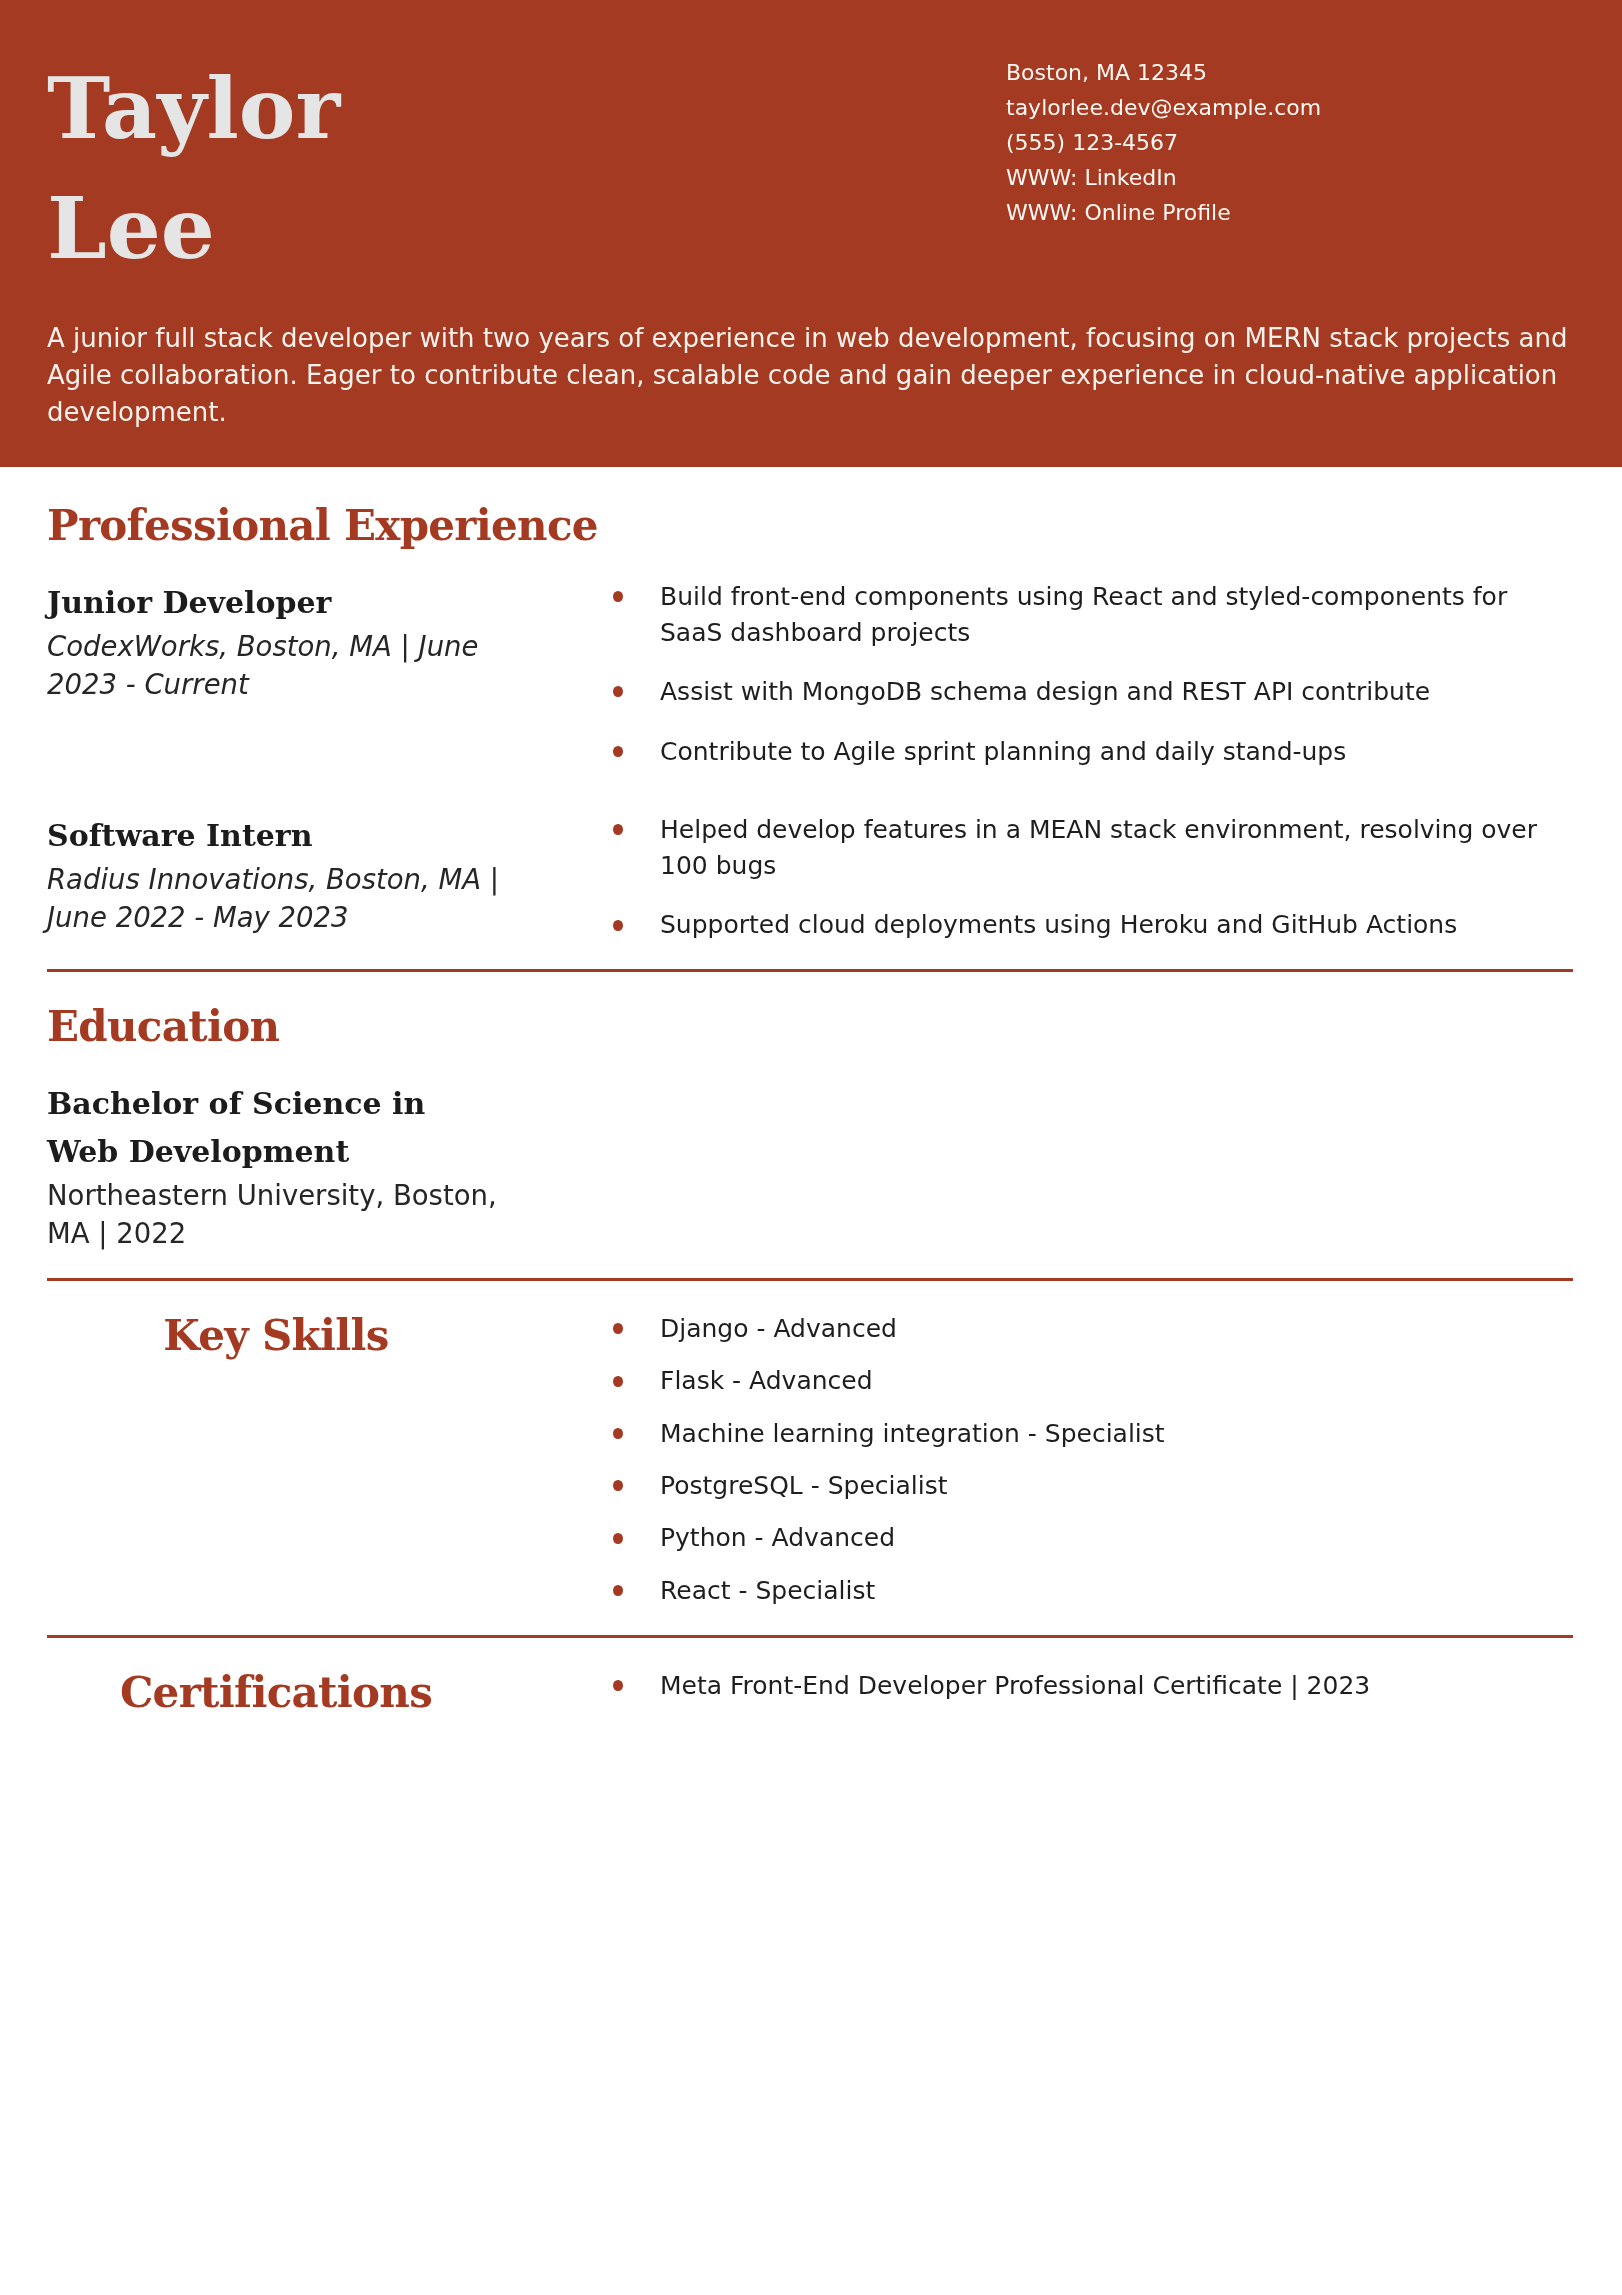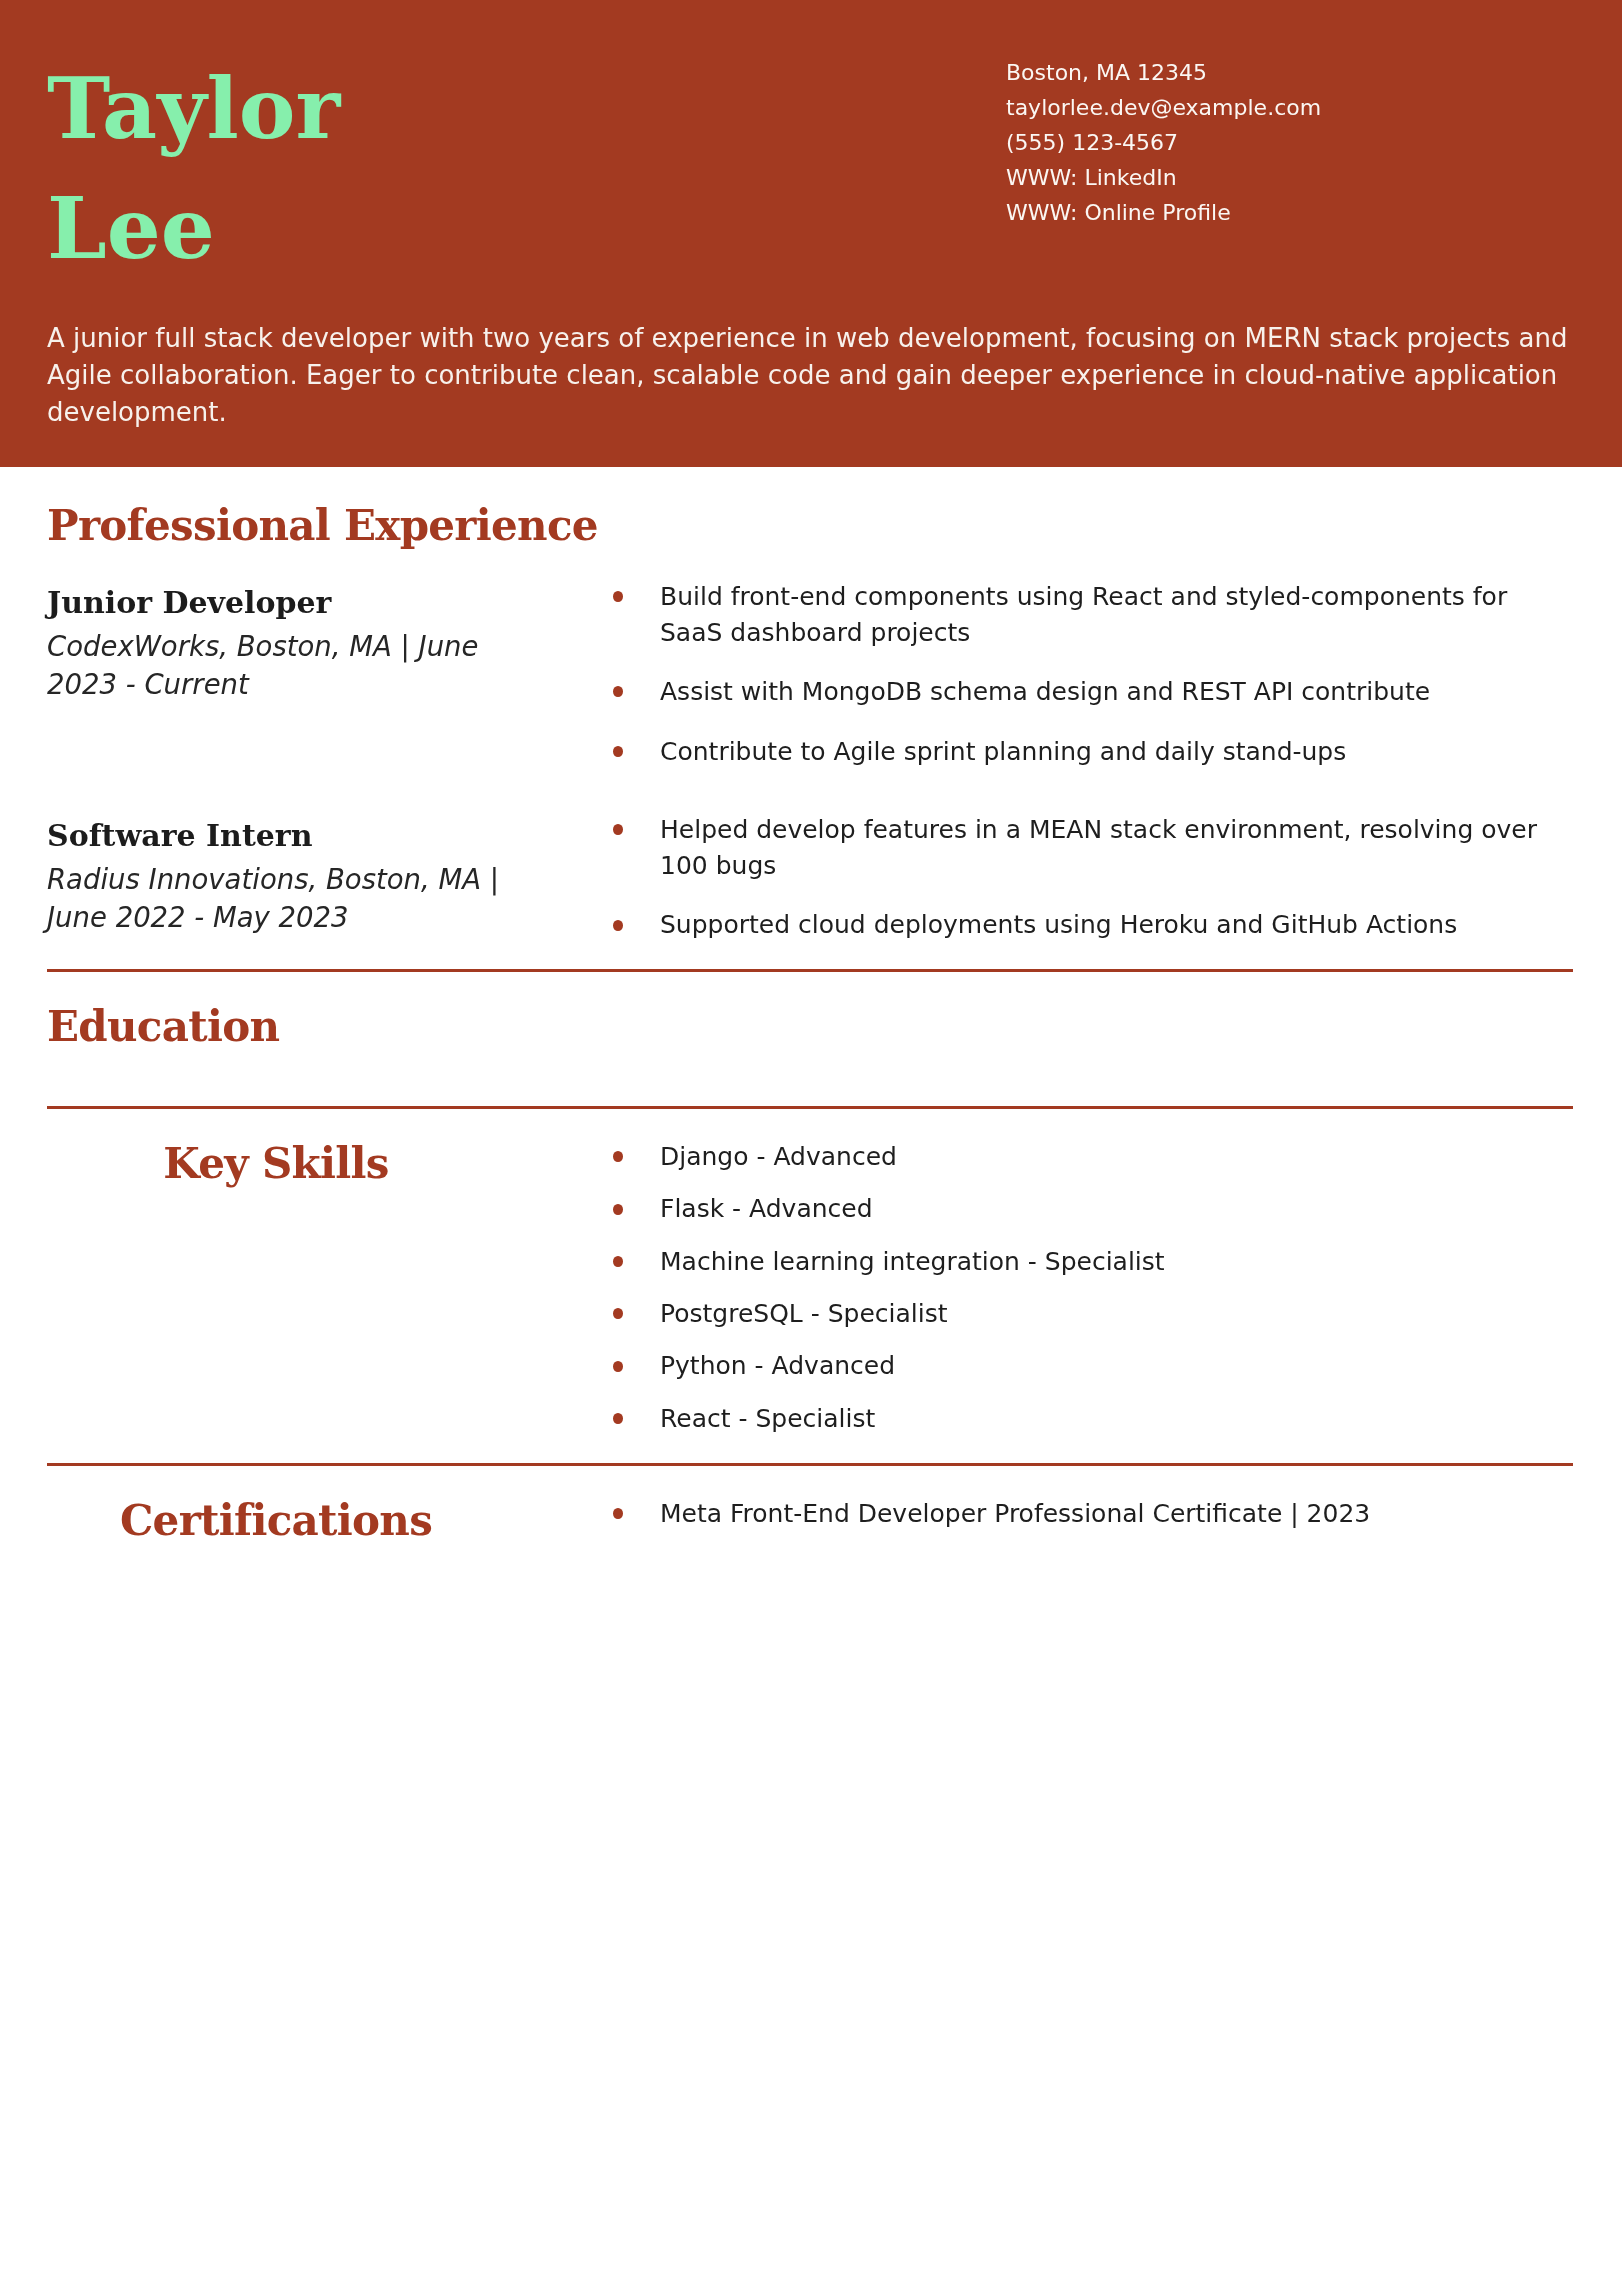--- a/index.html
+++ b/index.html
@@ -22,21 +22,21 @@
   }
   .name {
     position:absolute;
     left:47px;
     top:48px;
     margin:0;
     font-family:"DejaVu Serif", serif;
     font-weight:bold;
     font-size:85px;
     line-height:120px;
-    color:#86efac;
+    color:#e5e5e5;
   }
   .name span { display:block; }
   .contact {
     position:absolute;
     left:1006px;
     top:55px;
     font-size:22px;
     line-height:35px;
     color:#FBF7F3;
   }
@@ -166,20 +166,24 @@
           <li>Supported cloud deployments using Heroku and GitHub Actions</li>
         </ul>
       </div>
     </section>
 
     <hr class="divider">
 
     <section>
       <h2>Education</h2>
       <div class="entry">
+        <div>
+          <h3>Bachelor of Science in Web Development</h3>
+          <p class="meta">Northeastern University, Boston, MA | 2022</p>
+        </div>
         <div></div>
       </div>
     </section>
 
     <hr class="divider">
 
     <section class="side">
       <h2>Key Skills</h2>
       <ul class="bullets tight">
         <li>Django - Advanced</li>

